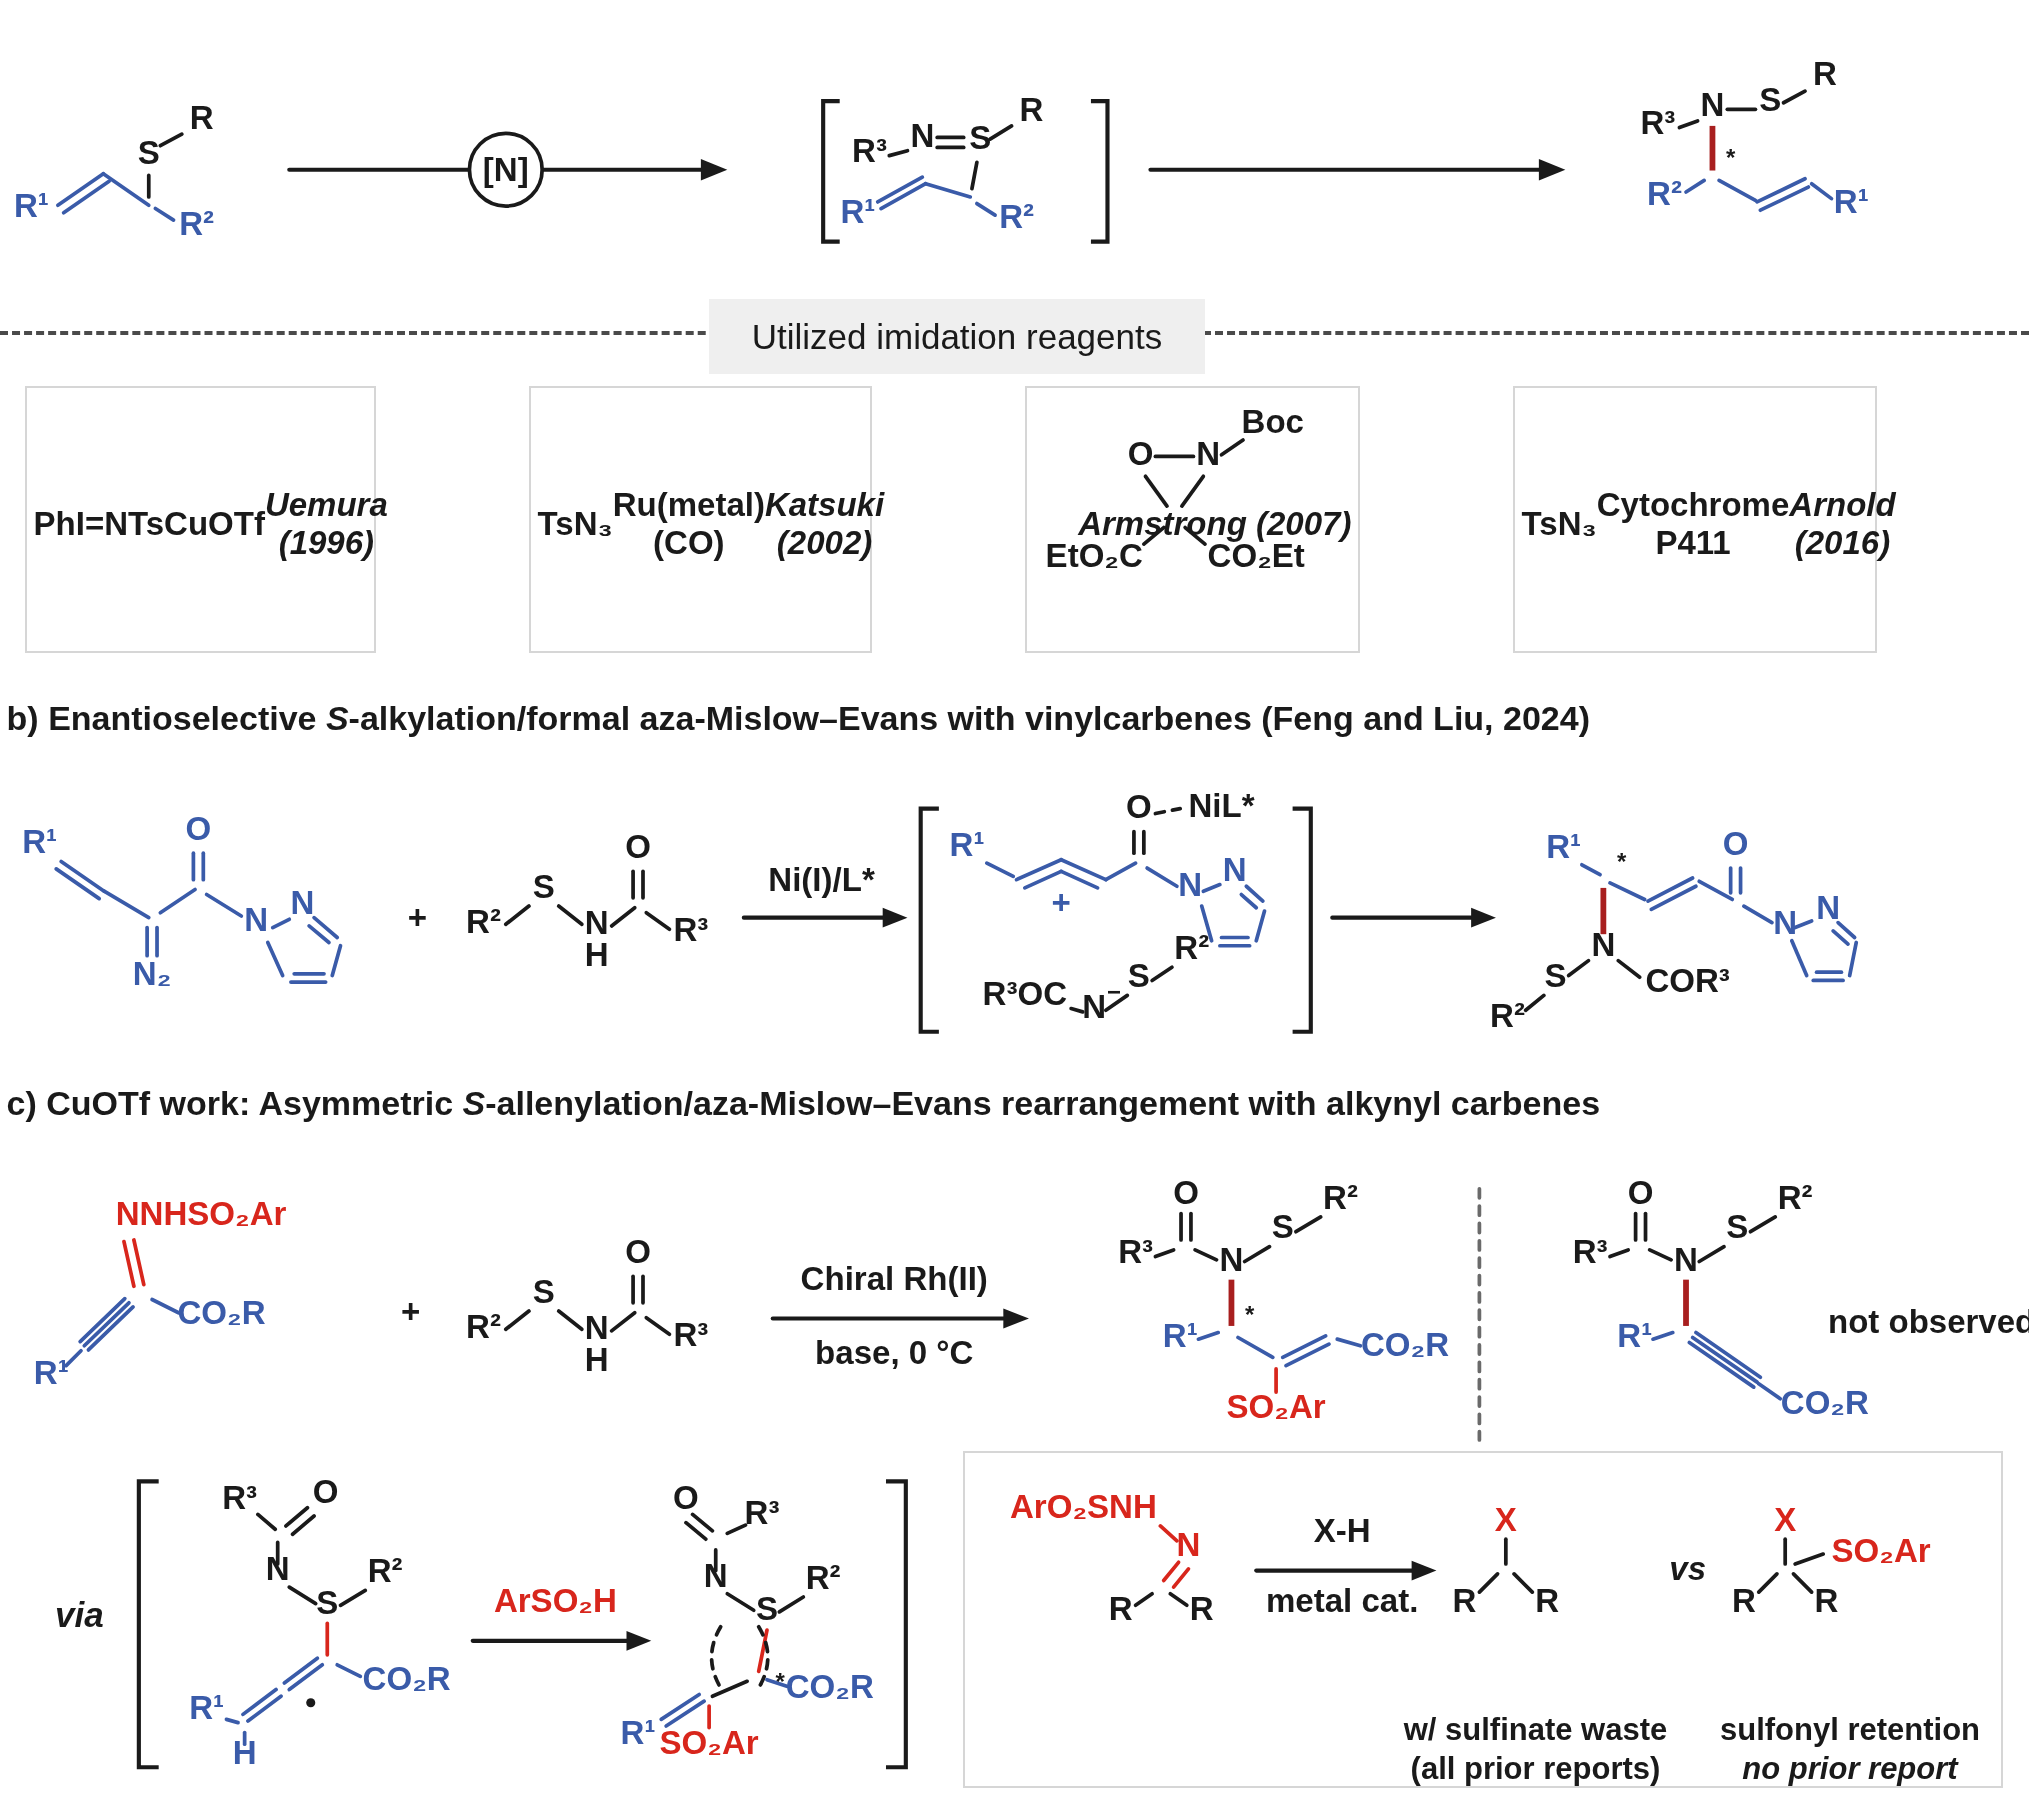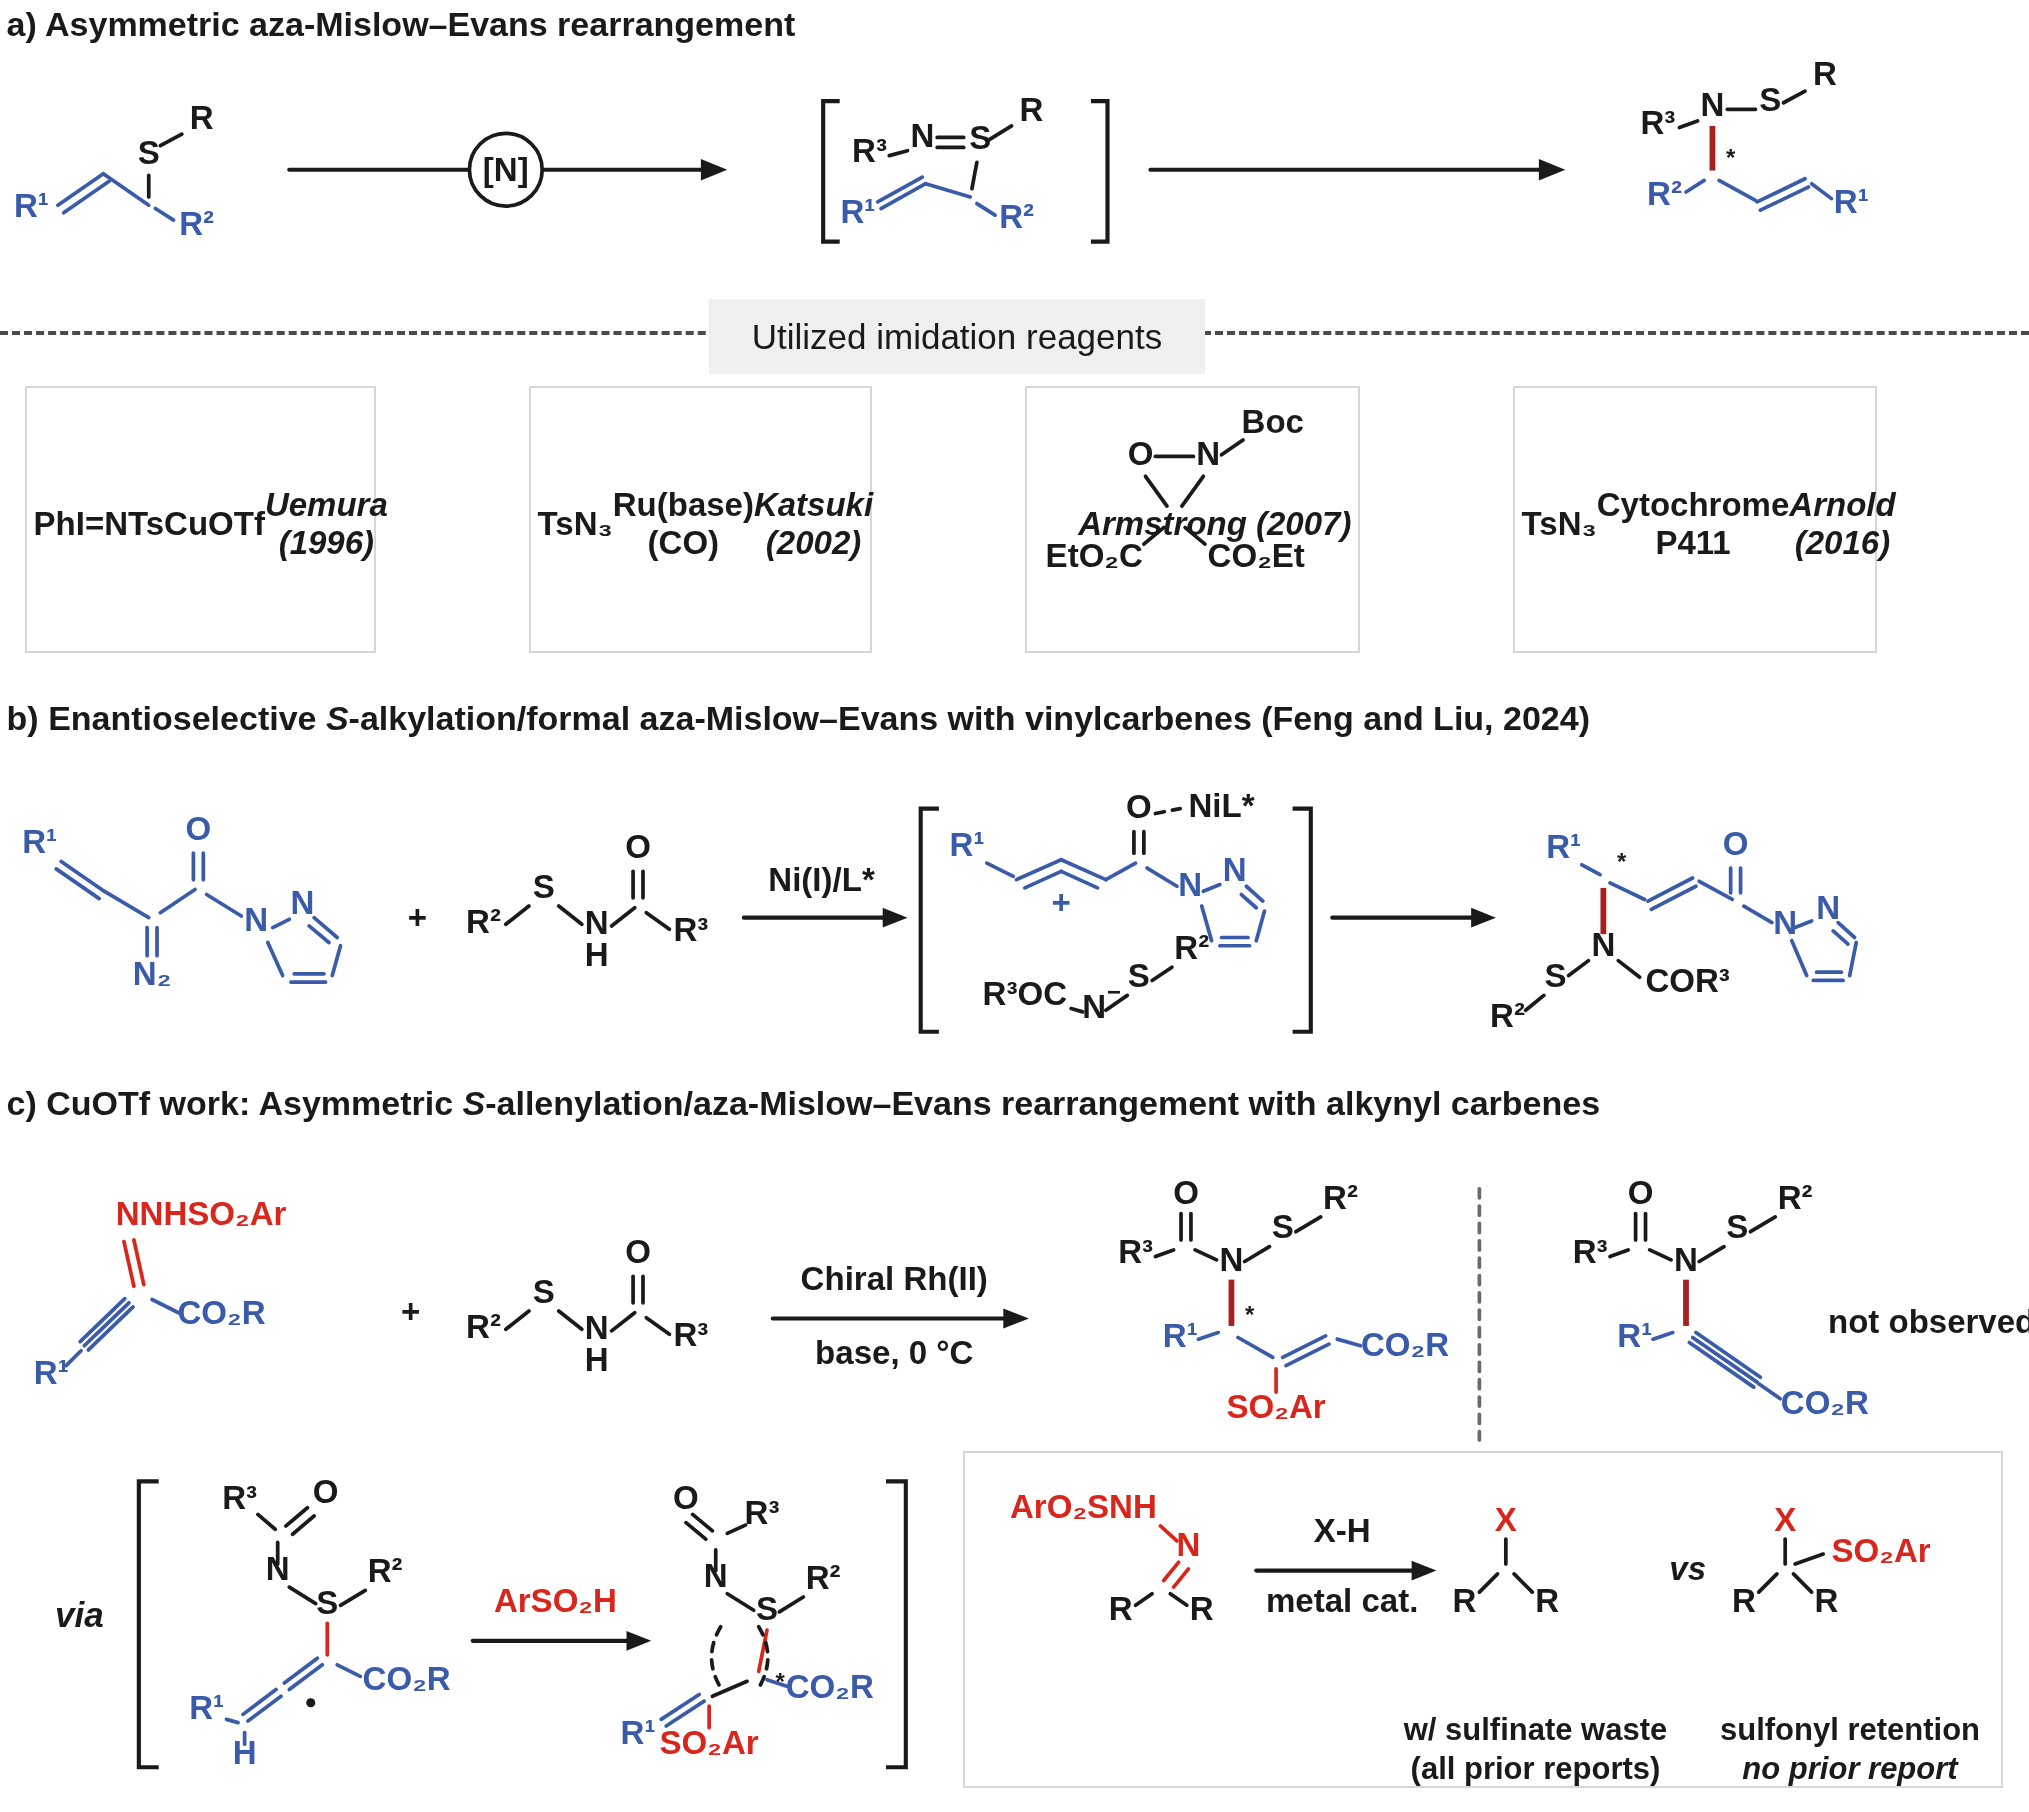--- a/index.html
+++ b/index.html
@@ -30,35 +30,34 @@
   line.bdr{stroke:var(--dark_red);stroke-width:7;}
   .dsh{stroke-dasharray:11 10;} .gray{stroke:#6a6a6a;}
   .ar{stroke:var(--black);stroke-width:5;stroke-linecap:round;} .ah{fill:var(--black);}
   .brk{stroke:var(--black);stroke-width:5;fill:none;}
 </style>
 </head>
 <body>
 
 <div id="page">
 
-  <div class="title" style="left:6.6px;top:5px">a) Asymmetric aza-Mislow–Evans rearrangement</div>
   <div class="title" style="left:6.6px;top:699px"><span>b) Enantioselective </span><span class="it">S</span><span>-alkylation/formal aza-Mislow–Evans with vinylcarbenes (Feng and Liu, 2024)</span></div>
   <div class="title" style="left:6.6px;top:1084px"><span>c) CuOTf work: Asymmetric </span><span class="it">S</span><span>-allenylation/aza-Mislow–Evans rearrangement with alkynyl carbenes</span></div>
 
   <div class="divider" style="top:331px"></div>
   <div class="divider-label" style="left:709px;top:299px;width:496px;height:75px">Utilized imidation reagents</div>
 
   <div class="rbox" style="left:25px;top:386px;width:351px;height:267px">
     <div>PhI=NTs</div>
     <div>CuOTf</div>
     <div class="cite">Uemura (1996)</div>
   </div>
   <div class="rbox" style="left:529px;top:386px;width:343px;height:267px">
     <div>TsN₃</div>
-    <div>Ru(base)(CO)</div>
+    <div>Ru(metal)(CO)</div>
     <div class="cite">Katsuki (2002)</div>
   </div>
   <div class="rbox endonly" style="left:1025px;top:386px;width:335px;height:267px">
     <div class="cite">Armstrong (2007)</div>
   </div>
   <div class="rbox" style="left:1513px;top:386px;width:364px;height:267px">
     <div>TsN₃</div>
     <div>Cytochrome P411</div>
     <div class="cite">Arnold (2016)</div>
   </div>

